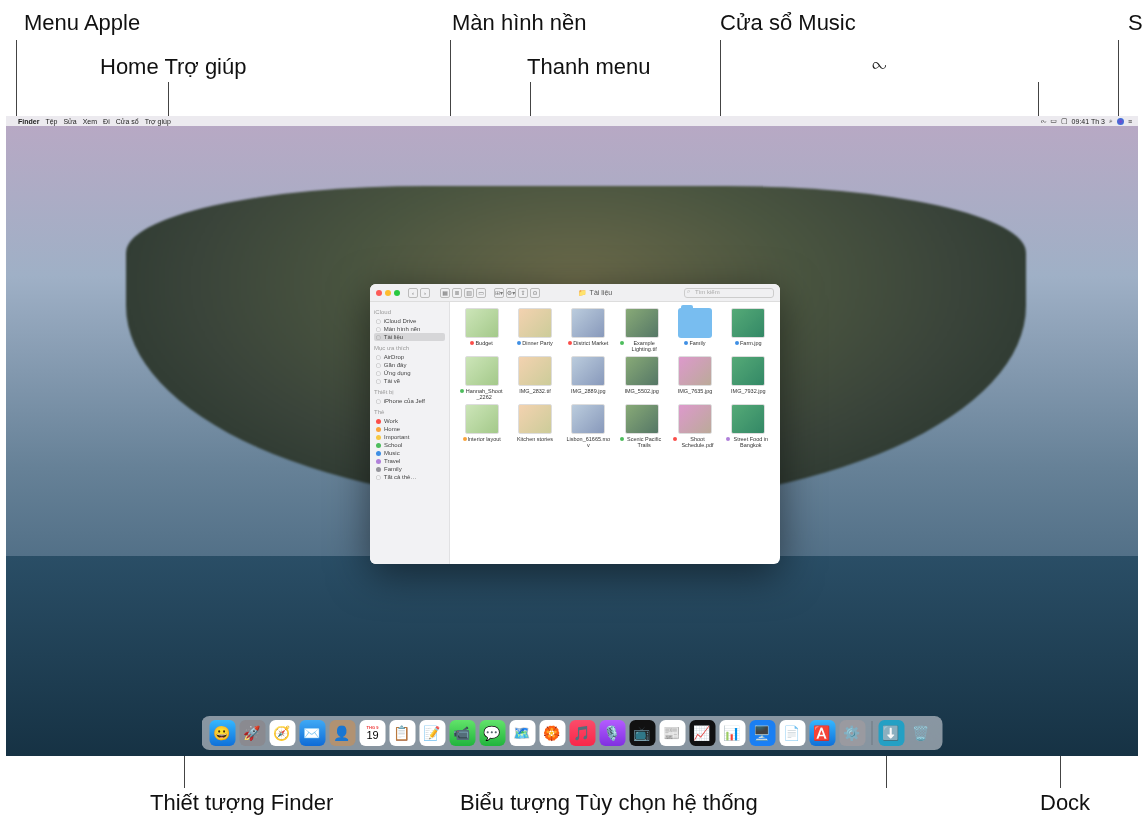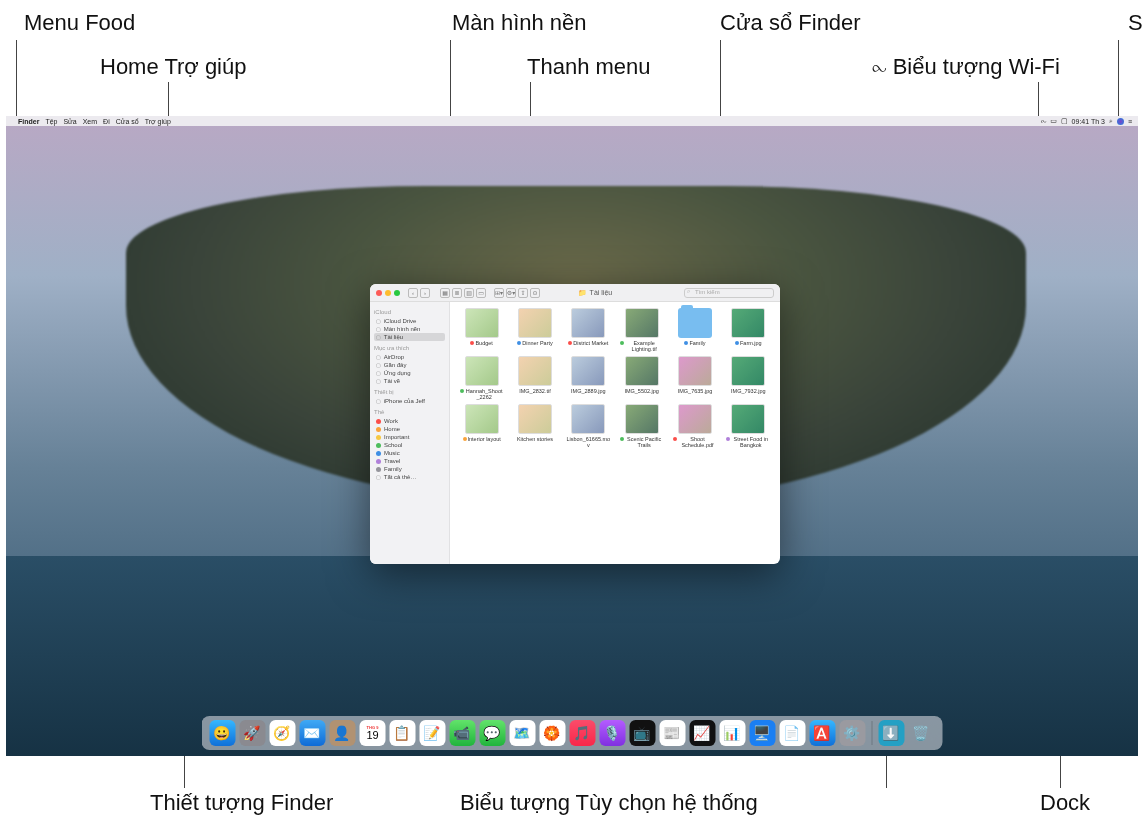--- a/index.html
+++ b/index.html
@@ -44,38 +44,37 @@
 .tagdot{width:4px;height:4px;border-radius:50%;flex-shrink:0; margin-top:1px;}
 
 
 .dock { position:absolute; left:50%; transform:translateX(-50%); bottom:6px; height:34px; padding:3px 8px; background:rgba(230,230,235,.55); border-radius:8px; display:flex; align-items:center; gap:4px; backdrop-filter:blur(10px); }
 .dock .app { width:26px; height:26px; border-radius:6px; display:flex; align-items:center; justify-content:center; font-size:14px; }
 .dock .sep { width:1px; height:24px; background:rgba(0,0,0,.2); margin:0 2px; }
 </style>
 </head>
 <body>
 
-<div class="callout" style="left:24px; top:10px;">Menu Food</div>
+<div class="callout" style="left:24px; top:10px;">Menu Apple</div>
 <div class="callout-line" style="left:16px; top:40px; width:1px; height:78px;"></div>
 
 <div class="callout" style="left:100px; top:54px;">Home Trợ giúp</div>
 <div class="callout-line" style="left:168px; top:82px; width:1px; height:36px;"></div>
 
 <div class="callout" style="left:452px; top:10px;">Màn hình nền</div>
 <div class="callout-line" style="left:450px; top:40px; width:1px; height:120px;"></div>
 
 <div class="callout" style="left:527px; top:54px;">Thanh menu</div>
 <div class="callout-line" style="left:530px; top:82px; width:1px; height:36px;"></div>
 
-<div class="callout" style="left:720px; top:10px;">Cửa sổ Finder</div>
+<div class="callout" style="left:720px; top:10px;">Cửa sổ Music</div>
 <div class="callout-line" style="left:720px; top:40px; width:1px; height:240px;"></div>
 
 <div class="callout" style="left:872px; top:54px; display:flex; align-items:center; gap:6px;">
   <span style="font-size:18px;">⧜</span>
-  <span>Biểu tượng Wi-Fi</span>
 </div>
 <div class="callout-line" style="left:1038px; top:82px; width:1px; height:36px;"></div>
 
 <div class="callout" style="left:1080px; top:10px;margin-left:48px;">Siri</div>
 <div class="callout-line" style="left:1118px; top:40px; width:1px; height:78px;"></div>
 
 <div class="callout" style="left:150px; top:790px;">Thiết tượng Finder</div>
 <div class="callout-line" style="left:184px; top:756px; width:1px; height:32px;"></div>
 
 <div class="callout" style="left:460px; top:790px;">Biểu tượng Tùy chọn hệ thống</div>

